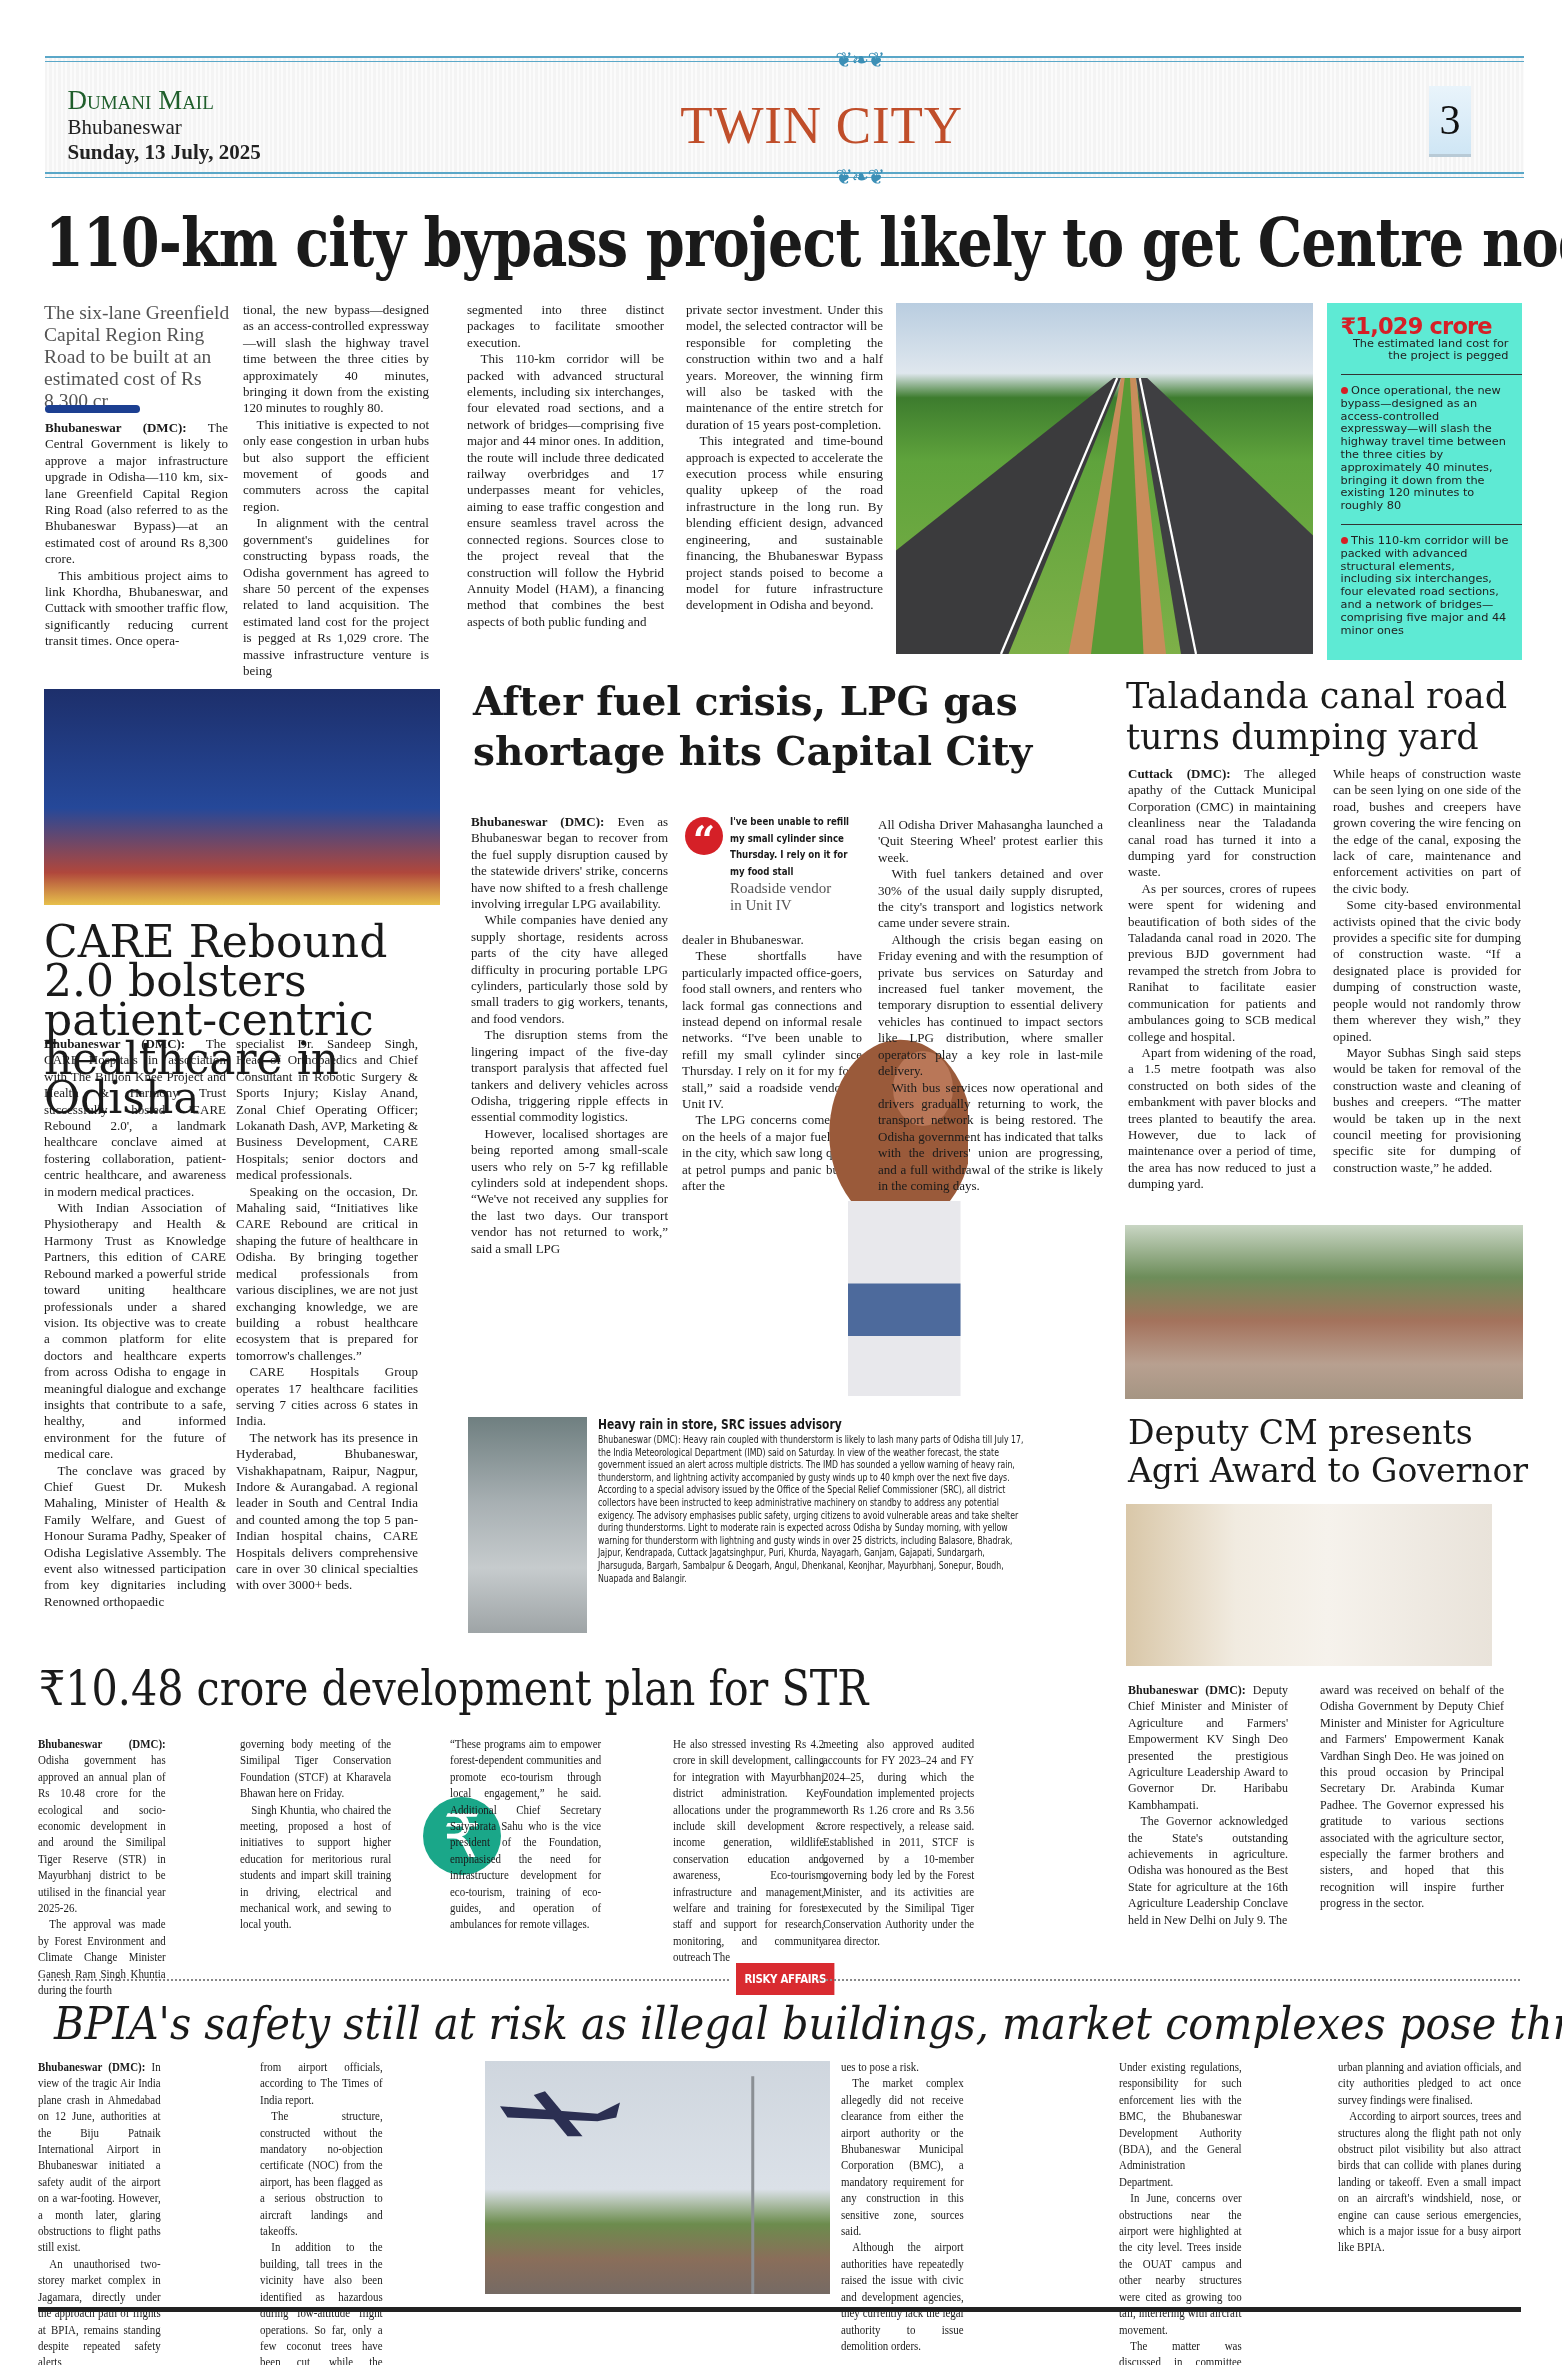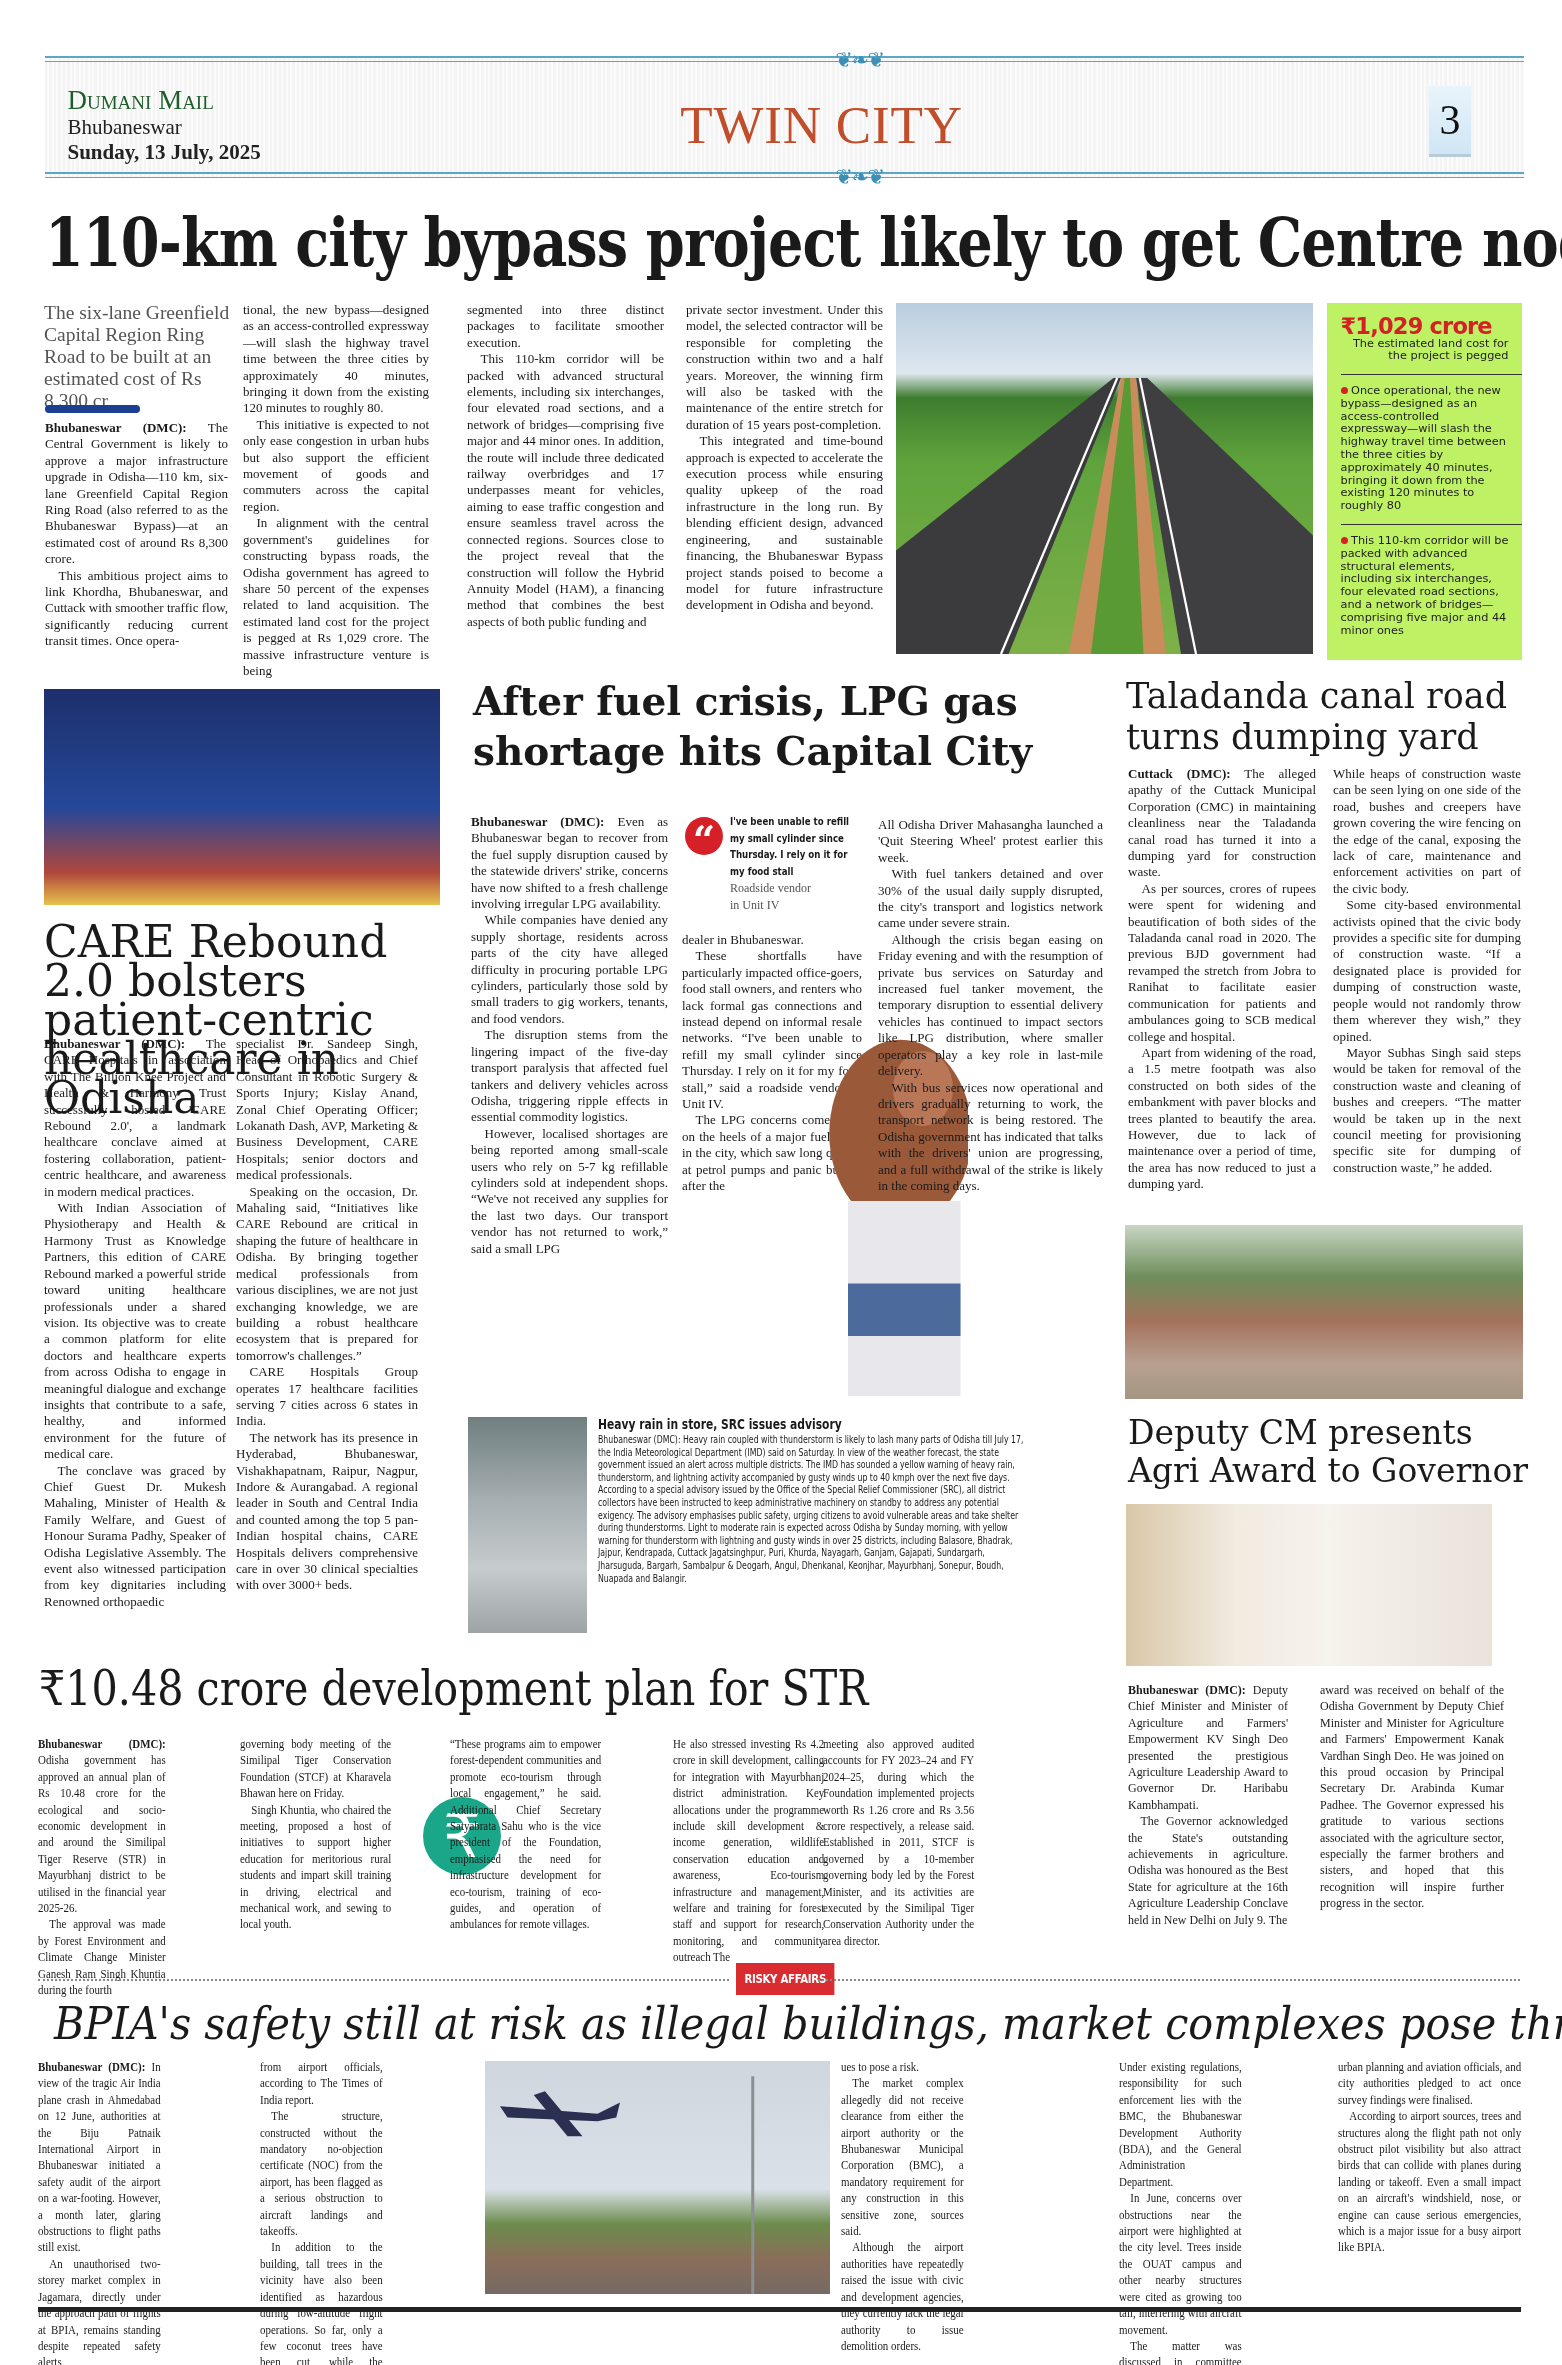--- a/index.html
+++ b/index.html
@@ -16,28 +16,28 @@
   .ornament { position: absolute; left: 743px; width: 143px; height: 22.5px; color: #3c8fb6; font-size: 21px; text-align: center; line-height: 22.5px; letter-spacing: -1.5px; }
   .paper-name { position: absolute; left: 22.5px; top: 28.5px; font-size: 27px; color: #1f5e2b; font-variant: small-caps; letter-spacing: 0; }
   .paper-city { position: absolute; left: 22.5px; top: 59px; font-size: 21px; color: #222; }
   .paper-date { position: absolute; left: 22.5px; top: 84px; font-size: 21px; font-weight: bold; color: #222; }
   .section-title { position: absolute; left: 619px; top: 39px; width: 315px; text-align: center; font-size: 53px; color: #c04e2a; letter-spacing: 0.8px; }
   .page-no { position: absolute; left: 1384px; top: 30px; width: 42px; height: 71px; background: linear-gradient(#e9f4fb,#cfe6f5); border-bottom: 3px solid #b8cad6; font-size: 42px; text-align: center; line-height: 68px; color: #111; }
   h1.lead { left: 45px; top: 201px; width: 1483px; font-size: 68px; font-weight: 900; letter-spacing: -1.1px; white-space: nowrap; font-family: "DejaVu Serif", serif; transform: scaleX(0.82); transform-origin: left; line-height: 83px; }
   .standfirst { left: 44px; top: 302px; width: 204px; font-size: 19.5px; line-height: 22px; color: #555; }
   .blue-bar { left: 45px; top: 405px; width: 95px; height: 8.3px; background: #1c3f91; border-radius: 3.8px; }
   .photo { background: #999; overflow: hidden; }
-  .factbox { left: 1327px; top: 303px; width: 195px; height: 357px; background: #bef264; padding: 10.5px 13.5px; font-family: "DejaVu Sans", sans-serif; font-size: 11.3px; line-height: 12.8px; color: #222; }
+  .factbox { left: 1327px; top: 303px; width: 195px; height: 357px; background: #5eead4; padding: 10.5px 13.5px; font-family: "DejaVu Sans", sans-serif; font-size: 11.3px; line-height: 12.8px; color: #222; }
   .fact-big { font-family: "DejaVu Sans", sans-serif; font-weight: bold; font-size: 22.5px; color: #d52027; letter-spacing: -0.8px; line-height: 24px; }
   .factbox hr { border: 0; border-top: 1.5px solid #333; margin: 10.5px -13.5px 10.5px 0; }
   .dot { display: inline-block; width: 7.5px; height: 7.5px; border-radius: 50%; background: #d52027; margin-right: 3px; }
   h2.news { font-family: "DejaVu Serif", serif; font-weight: normal; color: #1a1a1a; }
   .quote-icon { width: 38px; height: 38px; border-radius: 50%; background: #d52027; color: #fff; font-size: 39px; font-weight: bold; text-align: center; line-height: 47px; font-family: "DejaVu Serif", serif; }
   .quote-text { font-family: "DejaVu Sans Condensed", "DejaVu Sans", sans-serif; font-size: 11.3px; line-height: 16.5px; font-weight: bold; transform: scaleX(0.85); transform-origin: left; width: 150px; }
-  .quote-src { font-size: 12px; line-height: 16.5px; color: #555; }
+  .quote-src { font-size: 15px; line-height: 16.5px; color: #555; }
   .rain-text { font-family: "DejaVu Sans", sans-serif; font-size: 10px; line-height: 12.6px; transform: scaleX(0.78); transform-origin: left top; width: 556px; }
   .rain-head { font-family: "DejaVu Sans", sans-serif; font-weight: bold; font-size: 14.3px; transform: scaleX(0.75); transform-origin: left top; white-space: nowrap; }
   .rupee-circle { width: 90px; height: 90px; border-radius: 50%; background: #1aa789; color: #fff; font-size: 72px; text-align: center; line-height: 90px; font-family: "DejaVu Sans", sans-serif; }
   .dotted { height: 0; border-top: 2.3px dotted #888; }
   .risky { background: #d92b30; color: #fff; font-family: "DejaVu Sans", sans-serif; font-weight: bold; font-size: 12.8px; padding: 0 10.5px; line-height: 32px; transform: scaleX(0.8); transform-origin: left; letter-spacing: -0.4px; }
   .bpia-head { font-style: italic; font-size: 45px; white-space: nowrap; transform: scaleX(0.92); transform-origin: left; }
   .narrow { font-size: 13px; line-height: 16.4px; }
 </style>
 </head>
 <body>

